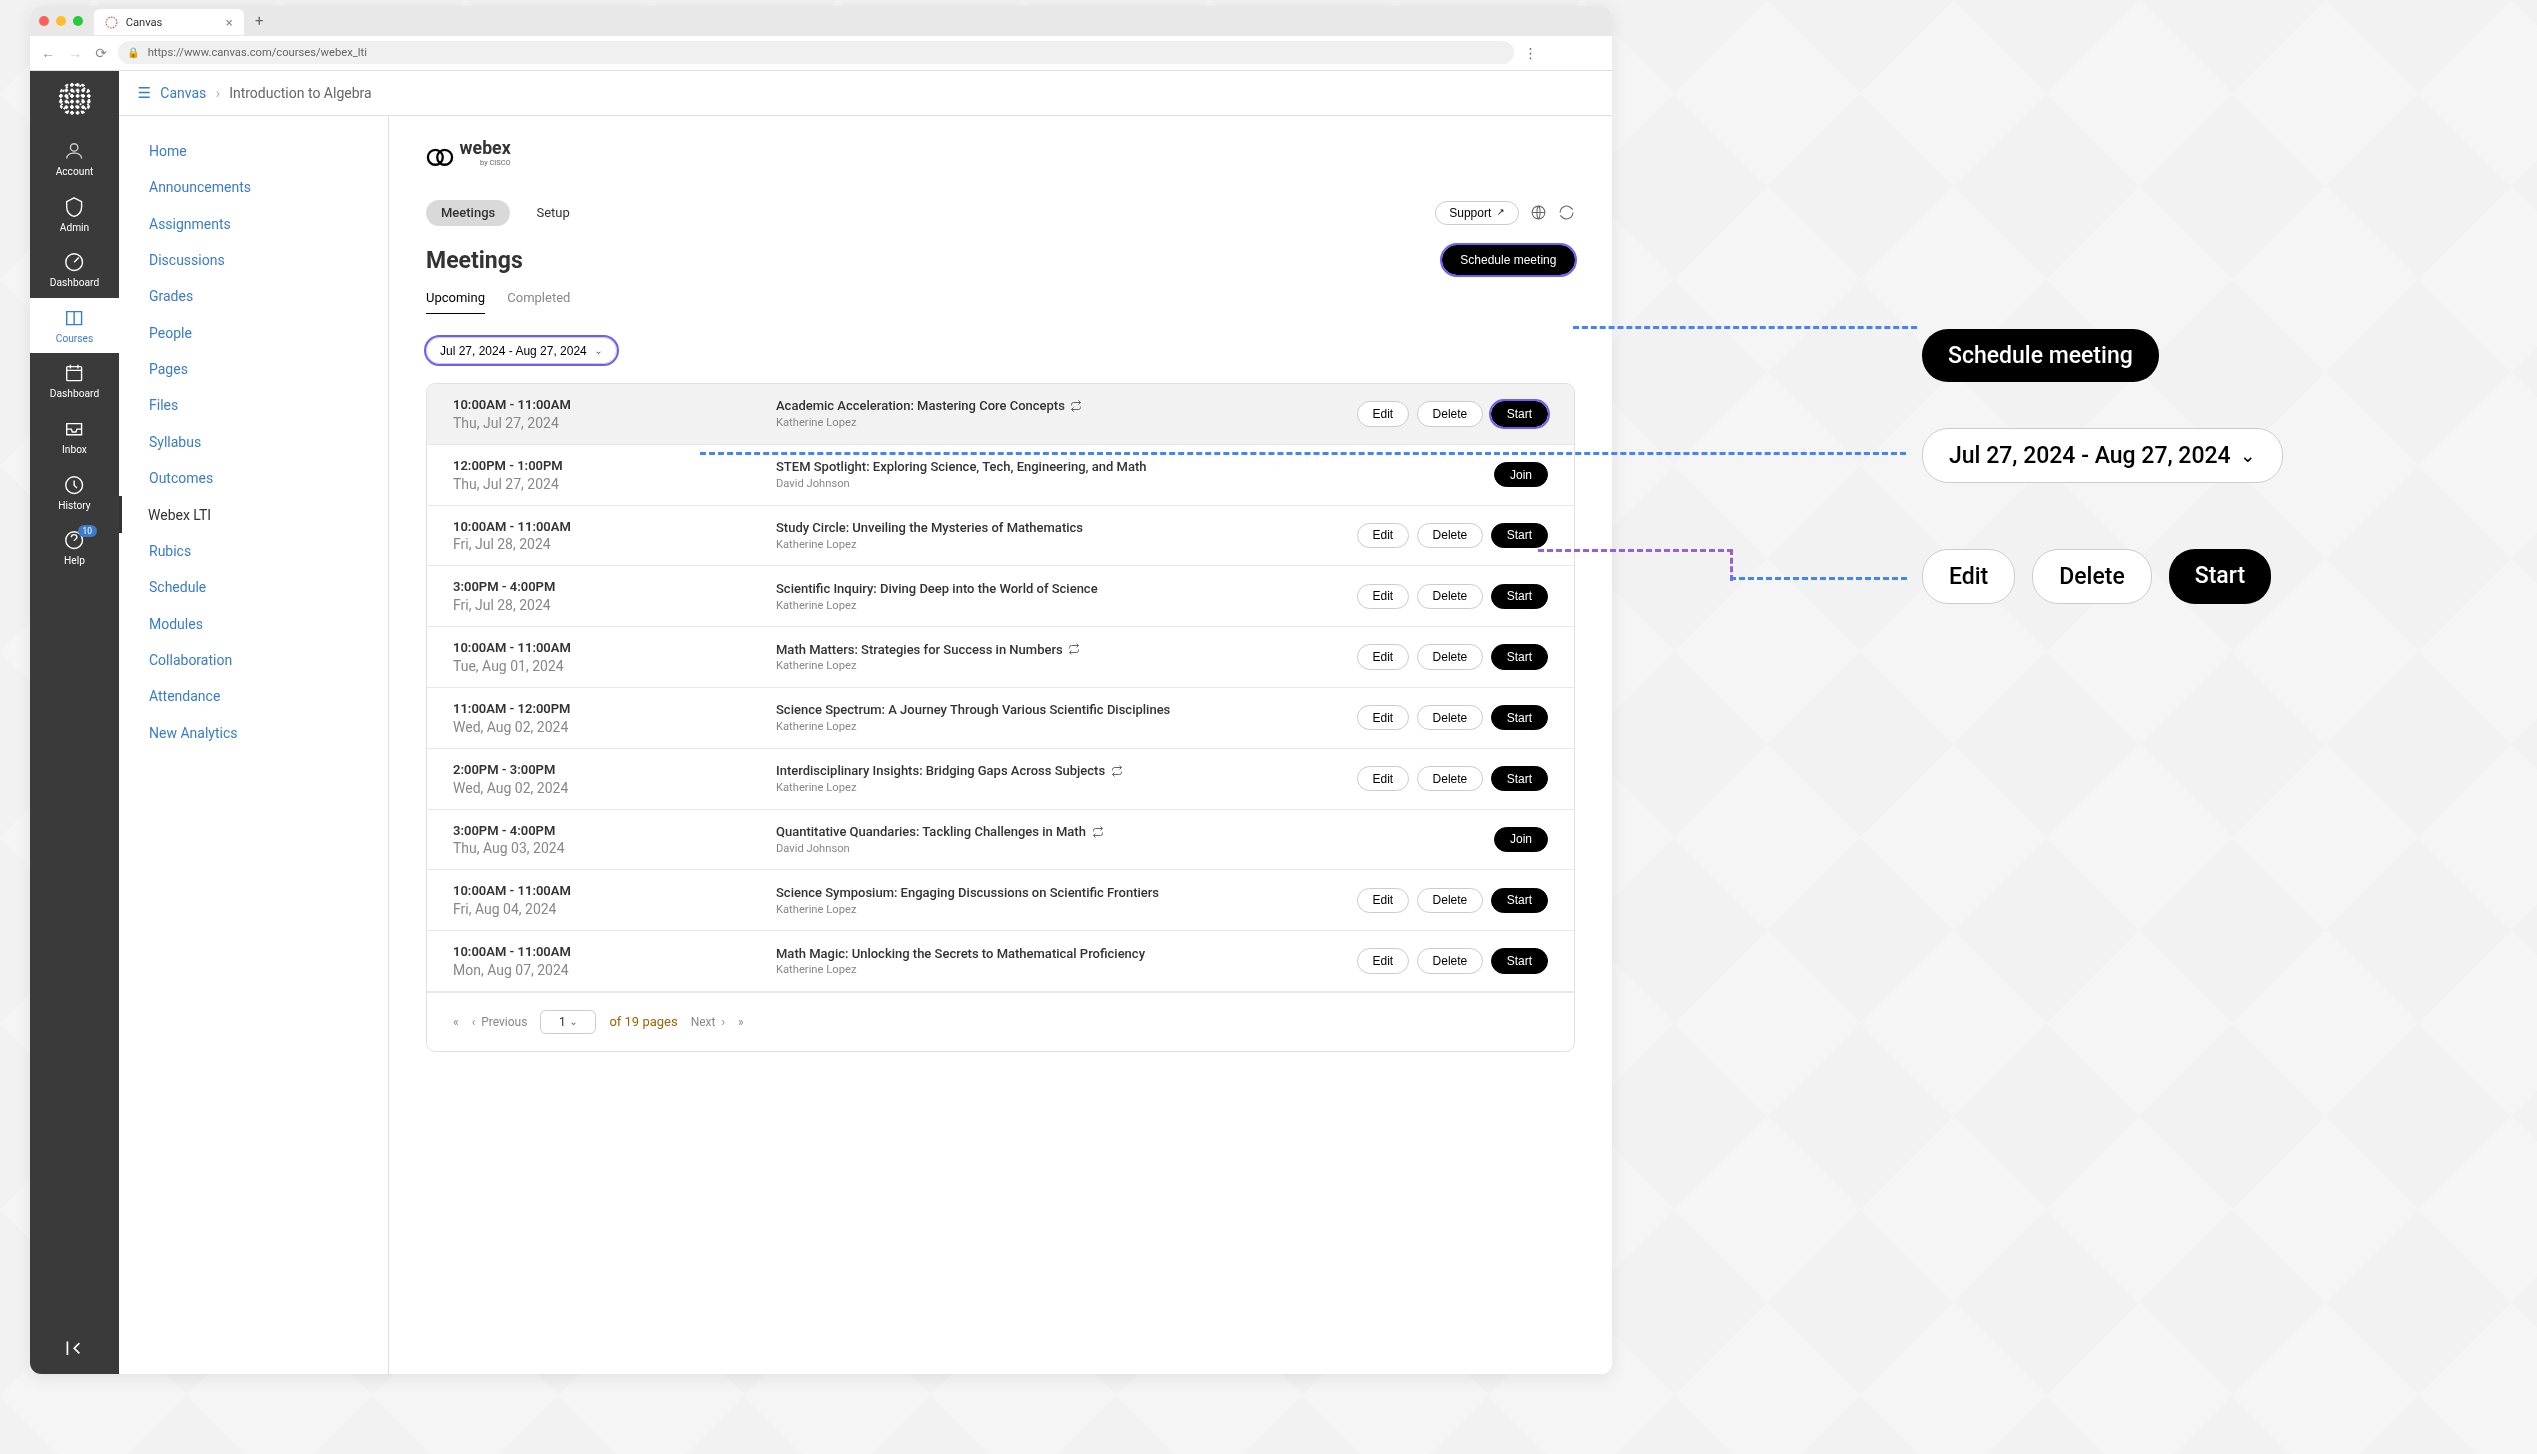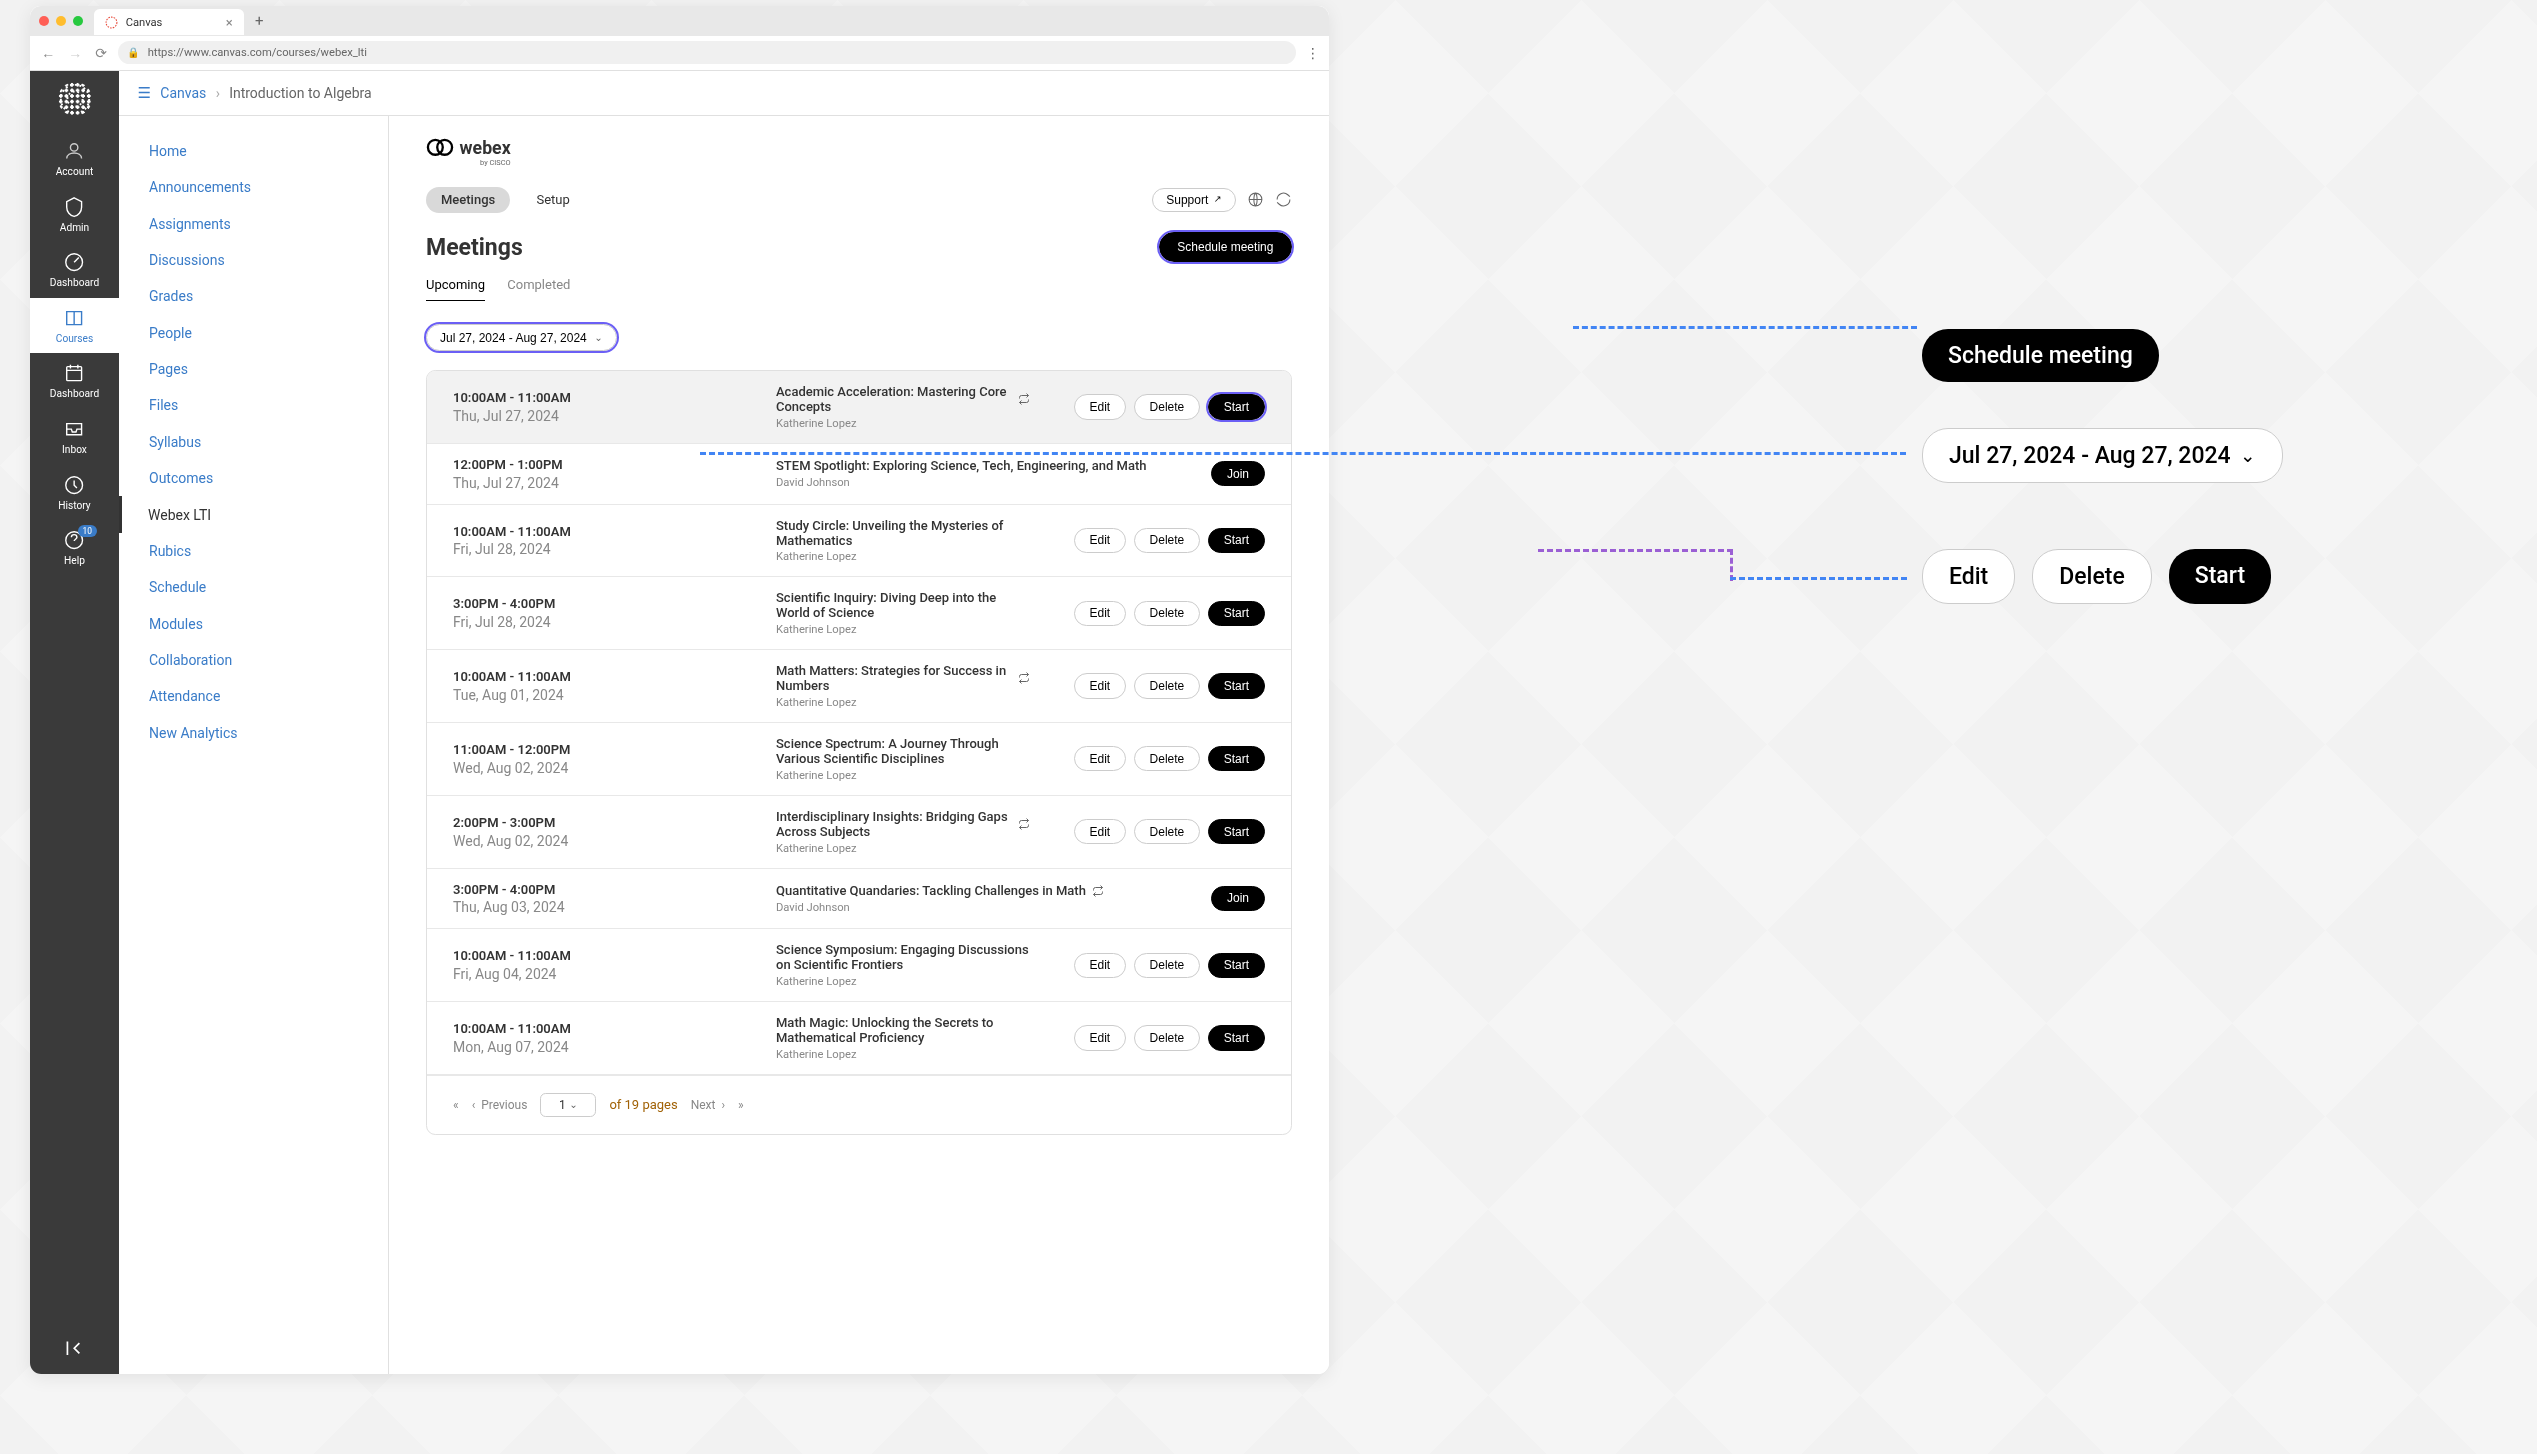--- a/index.html
+++ b/index.html
@@ -14,21 +14,21 @@
         linear-gradient(225deg, rgba(0,0,0,0.01) 25%, transparent 25%),
         linear-gradient(45deg, rgba(0,0,0,0.01) 25%, transparent 25%),
         linear-gradient(315deg, rgba(0,0,0,0.01) 25%, transparent 25%);
       background-size: 186px 186px;
       z-index: -1;
     }
     
     
     .browser-window {
       position: relative;
-      width: 1299px;
+      width: 1582px;
       margin: 0;
       background: #fff;
       border-radius: 11.2px;
       box-shadow: 0 3.7px 18.6px rgba(0,0,0,0.08);
       overflow: hidden;
     }
     
     
     .browser-chrome {
       background: #fff;
@@ -77,21 +77,21 @@
     
     .main-content { flex: 1; background: #fff; overflow: auto; }
     
     .breadcrumb-bar { display: flex; align-items: center; padding: 13px 18.6px; border-bottom: 0.9px solid #e0e0e0; gap: 9.3px; font-size: 14px; }
     .hamburger { color: #3a7cc8; font-size: 15px; }
     .bc-link { color: #3a7cc8; }
     .bc-sep { color: #aaa; }
     .bc-current { color: #666; }
     
     .webex-content { padding: 22.3px 37px; }
-    .webex-logo { font-size: 17.7px; font-weight: 700; display: flex; align-items: flex-start; gap: 5.6px; margin-bottom: 20px; }
+    .webex-logo { font-size: 17.7px; font-weight: 700; display: flex; align-items: flex-end; gap: 5.6px; margin-bottom: 33px; }
     .webex-logo-mark { display: inline-flex; }
     .webex-sub { font-size: 7.4px; font-weight: 400; color: #666; display: block; text-align: right; }
     
     .webex-topbar { display: flex; align-items: center; justify-content: space-between; margin-bottom: 18.6px; }
     .webex-tabs { display: flex; gap: 11.2px; align-items: center; }
     .webex-tab { padding: 5.6px 15px; font-size: 13px; color: #333; border-radius: 13px; }
     .webex-tab.active { background: #d9d9d9; font-weight: 500; }
     .topbar-right { display: flex; align-items: center; gap: 11.2px; }
     .support-btn { font-size: 12px; padding: 3.7px 13px; border: 0.9px solid #ccc; border-radius: 13px; background: #fff; display: flex; align-items: flex-start; gap: 5.6px; }
     .icon-btn { width: 17px; height: 17px; color: #666; }

